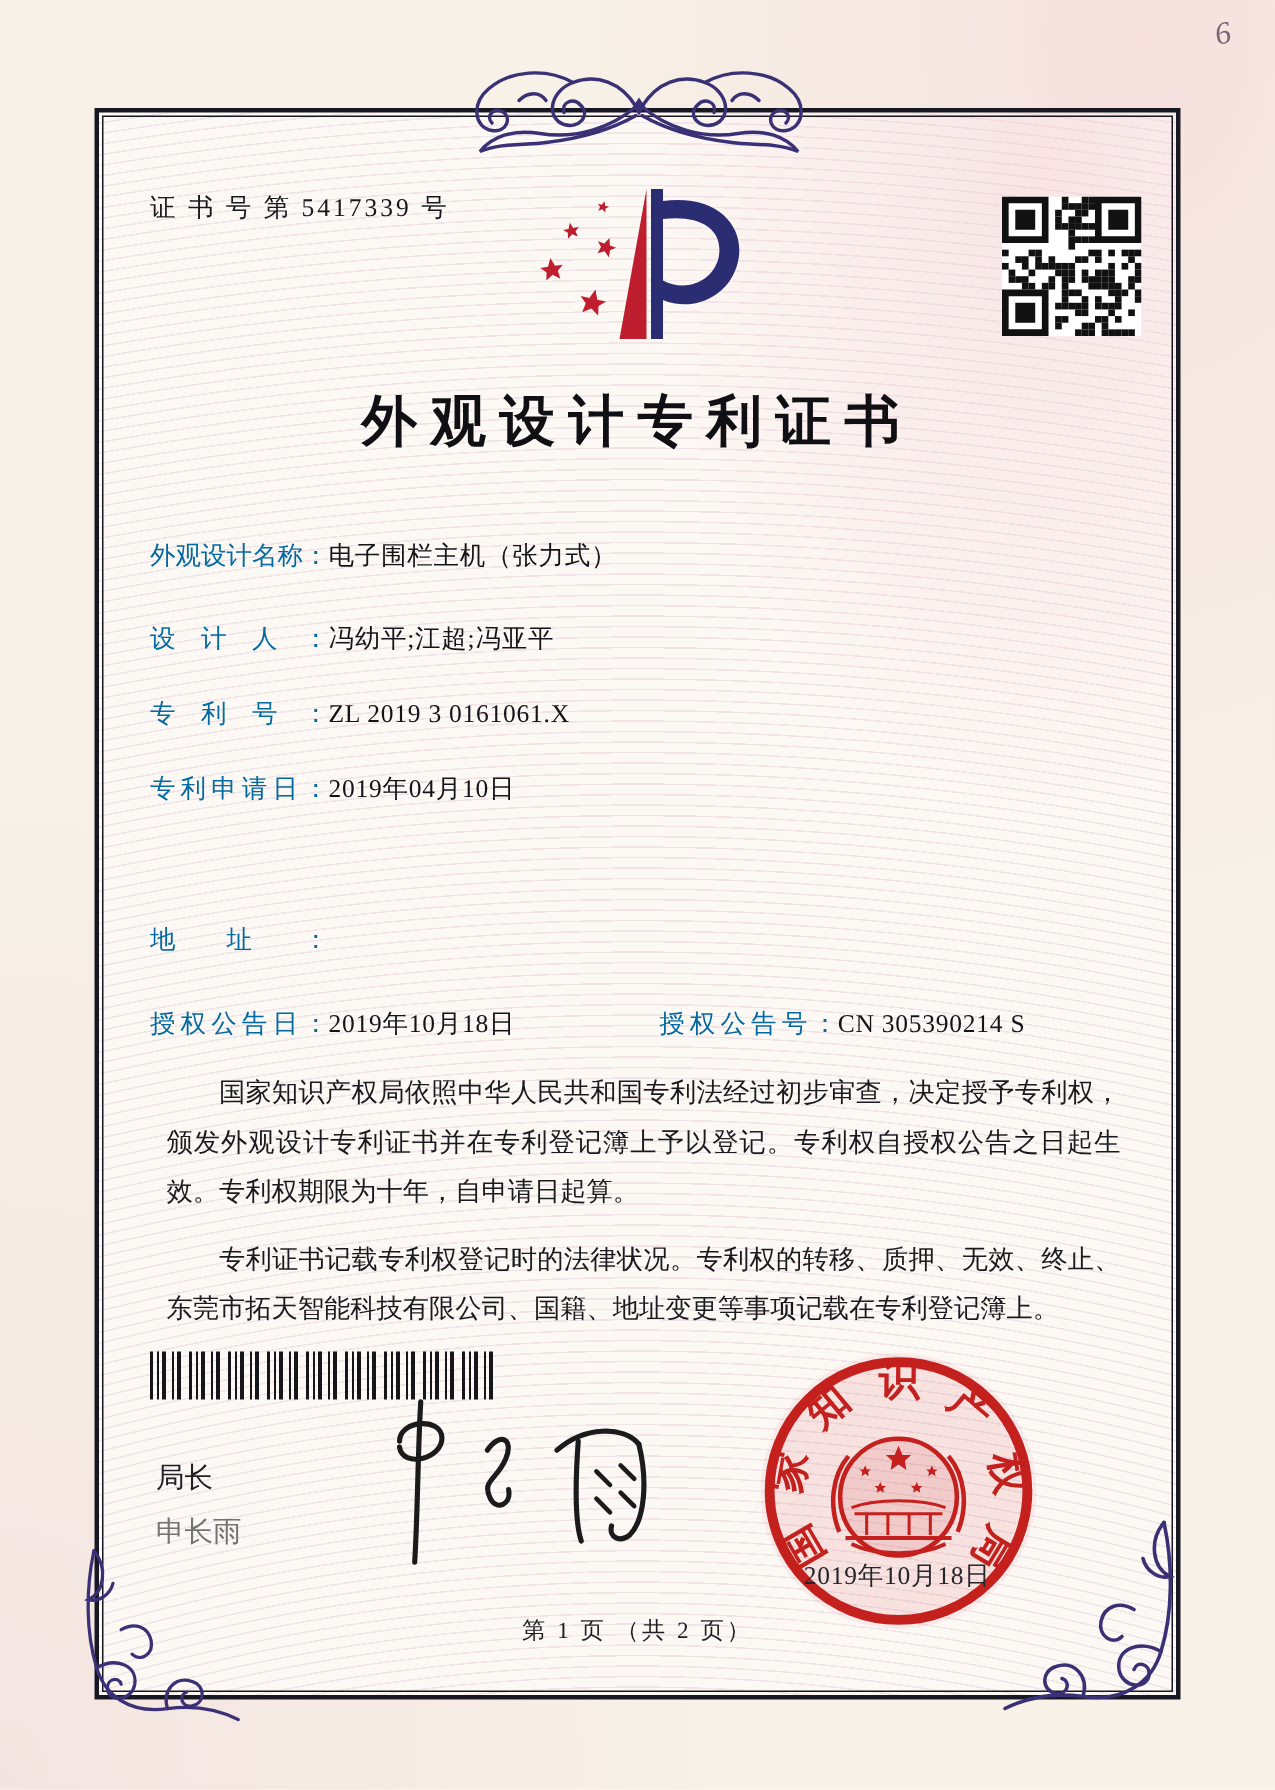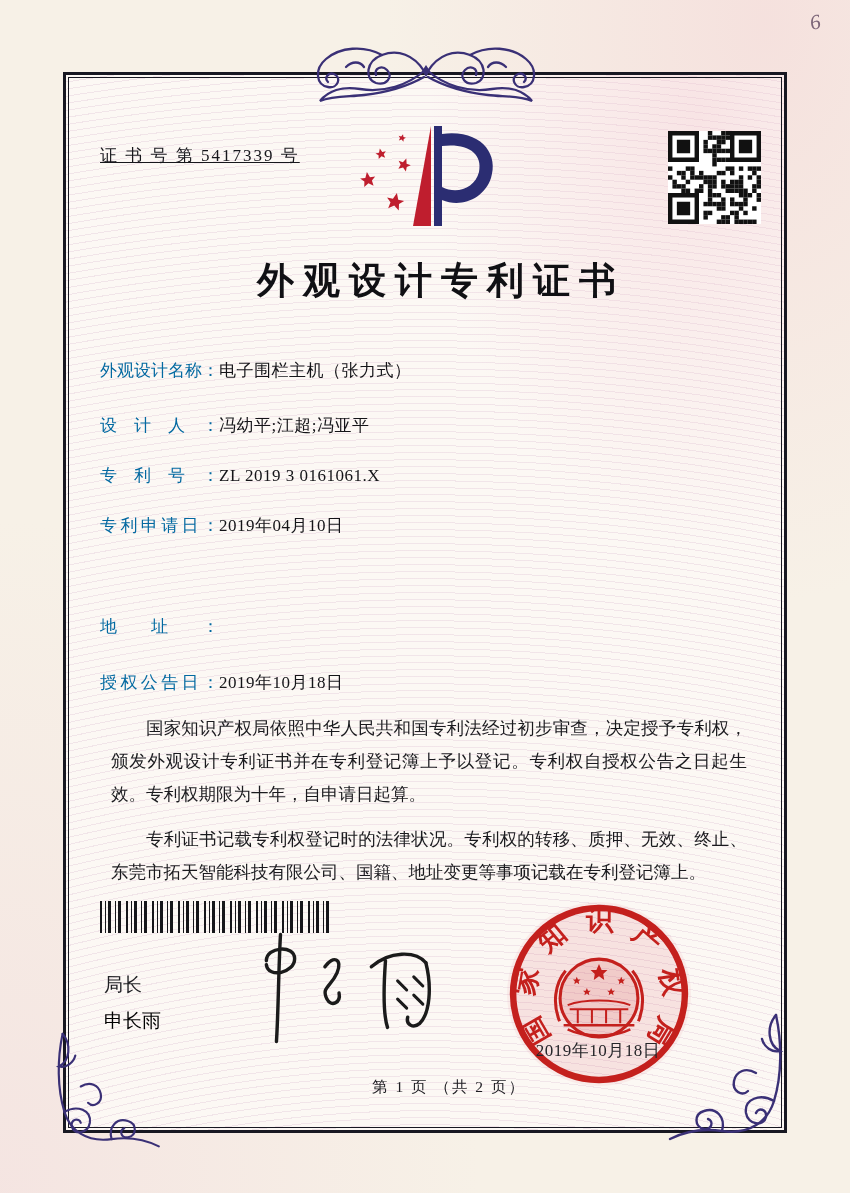--- a/index.html
+++ b/index.html
@@ -20,26 +20,26 @@
     border:3px solid #181822;
     background:
       radial-gradient(ellipse at 88% 4%, rgba(242,198,206,.4), transparent 30%),
       repeating-radial-gradient(circle at 50% 215%, rgba(198,152,188,.20) 0 1px, rgba(255,255,255,0) 1px 7px),
       #fcf8f4;
     box-sizing:border-box;
   }
   .frame-inner{position:absolute;inset:2px;border:1.5px solid #181822;}
 
   
-  .cert-no{position:absolute;left:100px;top:144px;font-size:17px;letter-spacing:2px;color:#17171c;text-decoration:underline;}
+  .cert-no{position:absolute;left:100px;top:127px;font-size:17px;letter-spacing:2px;color:#17171c;}
   .logo{position:absolute;left:342px;top:120px;width:166px;height:118px;}
   .qr{position:absolute;left:668px;top:131px;width:93px;height:93px;}
   .title{
     position:absolute;left:63px;top:256px;width:724px;text-align:center;
-    font-size:37px;font-weight:600;letter-spacing:9px;color:#101014;padding-left:16px;
+    font-size:37px;font-weight:600;letter-spacing:9px;color:#101014;
   }
 
   
   .fieldrow{position:absolute;left:100px;display:flex;align-items:flex-start;font-size:17px;line-height:29px;}
   .flabel{
     display:inline-block;width:119px;flex:0 0 119px;
     text-align:justify;text-align-last:justify;color:#0369a1;
   }
   .fvalue{letter-spacing:.5px;color:#141418;}
   .fvalue.addr{max-width:478px;}
@@ -53,29 +53,29 @@
   .barcode{
     position:absolute;left:100px;top:901px;width:232px;height:32px;
     background:repeating-linear-gradient(90deg,
       #16161a 0 2px, transparent 2px 5px,
       #16161a 5px 6px, transparent 6px 8px,
       #16161a 8px 11px, transparent 11px 15px,
       #16161a 15px 16px, transparent 16px 18px,
       #16161a 18px 21px, transparent 21px 26px);
   }
   .sig-title{position:absolute;left:104px;top:972px;font-family:"Liberation Sans",sans-serif;font-size:19px;color:#202024;}
-  .sig-name{position:absolute;left:104px;top:1008px;font-family:"Liberation Sans",sans-serif;font-size:19px;color:#000000;}
+  .sig-name{position:absolute;left:104px;top:1008px;font-family:"Liberation Sans",sans-serif;font-size:19px;color:#737373;}
   .sig-hand{position:absolute;left:228px;top:928px;width:212px;height:122px;}
 
   
   .seal{position:absolute;left:505px;top:900px;width:188px;height:188px;}
   .seal-date{position:absolute;left:500px;top:1039px;width:196px;text-align:center;font-size:17px;color:#26262a;letter-spacing:.5px;}
 
   
-  .page-info{position:absolute;left:63px;top:1077px;width:724px;text-align:center;font-size:15.5px;color:#1d1d22;letter-spacing:2px;padding-left:24px;}
+  .page-info{position:absolute;left:63px;top:1077px;width:724px;text-align:center;font-size:15.5px;color:#1d1d22;letter-spacing:2px;}
   .back-note{position:absolute;left:0;top:1200px;width:792px;text-align:center;font-size:16.5px;color:#1d1d22;letter-spacing:3px;}
 
   
   .orn-top{position:absolute;left:306px;top:45px;width:240px;height:60px;}
   .orn-bl{position:absolute;left:48px;top:1032px;width:120px;height:118px;}
   .orn-br{position:absolute;left:666px;top:1012px;width:120px;height:132px;}
   .corner-mark{position:absolute;left:810px;top:10px;font-size:21px;color:#7c6578;transform:rotate(-12deg);font-style:italic;}
 
   
   .wm{position:absolute;pointer-events:none;}
@@ -311,20 +311,24 @@
   <div class="fieldrow" style="top:511px">
     <span class="flabel">专利申请日：</span>
     <span class="fvalue">2019年04月10日</span>
   </div>
   <div class="fieldrow" style="top:612px">
     <span class="flabel">地址：</span>
   </div>
   <div class="fieldrow" style="top:668px">
     <span class="flabel">授权公告日：</span>
     <span class="fvalue">2019年10月18日</span>
+    <span class="pair2">
+      <span class="flabel">授权公告号：</span>
+      <span class="fvalue">CN 305390214 S</span>
+    </span>
   </div>
 
   <div class="body-text">
     <p>国家知识产权局依照中华人民共和国专利法经过初步审查，决定授予专利权，颁发外观设计专利证书并在专利登记簿上予以登记。专利权自授权公告之日起生效。专利权期限为十年，自申请日起算。</p>
     <p>专利证书记载专利权登记时的法律状况。专利权的转移、质押、无效、终止、东莞市拓天智能科技有限公司、国籍、地址变更等事项记载在专利登记簿上。</p>
   </div>
 
   <div class="barcode"></div>
 
   <div class="sig-title">局长</div>

